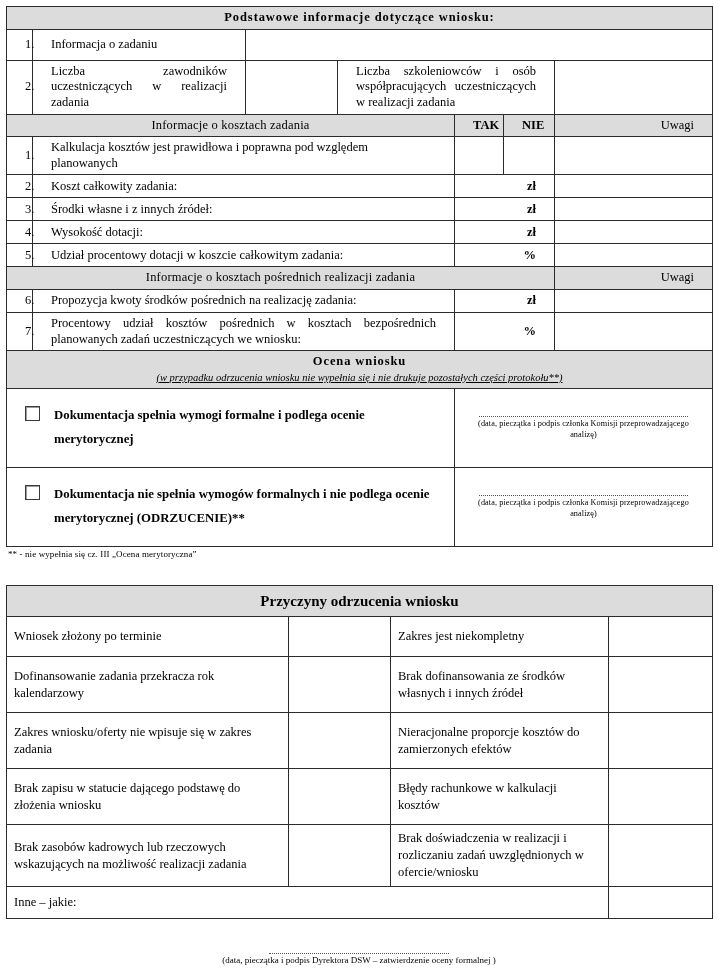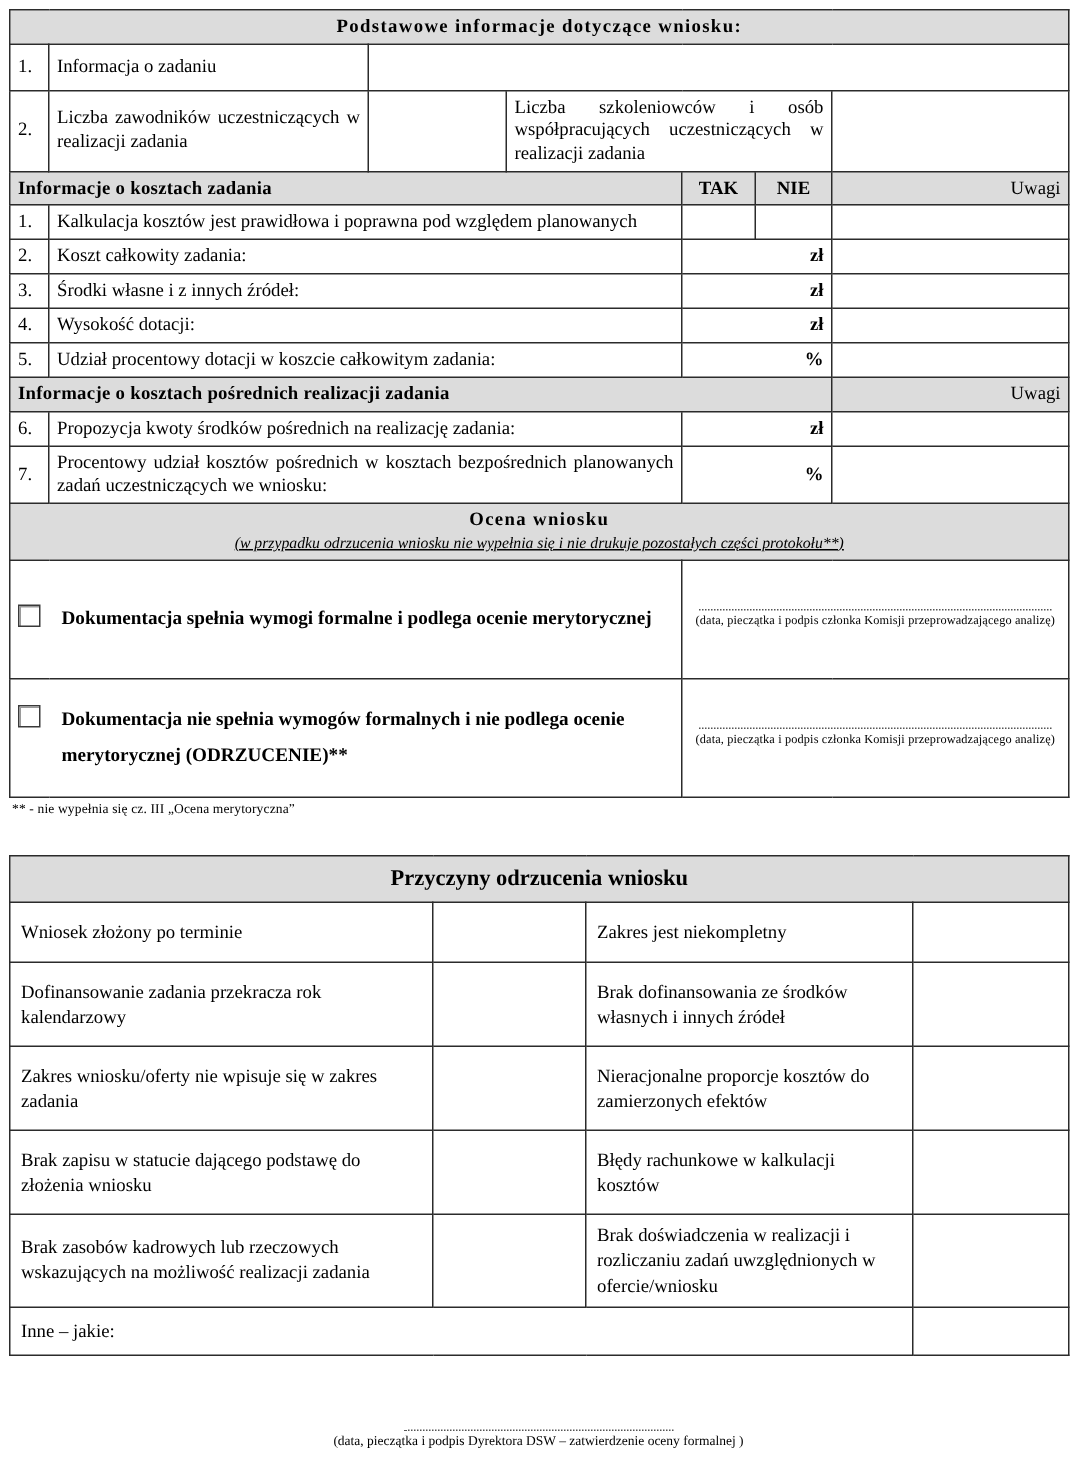--- a/index.html
+++ b/index.html
@@ -7,30 +7,30 @@
     width:718px;height:971px;
     font-family:"Liberation Serif","DejaVu Serif",serif;
     color:#000;
     -webkit-font-smoothing:none;
   }
   .page{position:relative;width:718px;height:971px;box-sizing:border-box;padding:6px 6px 0 6px;}
 
   table.form{border-collapse:collapse;width:706px;table-layout:fixed;}
   table.form td{
     border:1px solid #2b2b2b;
-    padding:3px 5px;
+    padding:3px 18px;
     vertical-align:middle;
     font-size:12.5px;
     line-height:1.25;
   }
   .shade{background:#dcdcdc;}
   .ttl{
     text-align:center;font-weight:bold;font-size:14.5px;letter-spacing:0.9px;
   }
-  .ttl2{font-weight:bold;font-size:14px;letter-spacing:0.2px;}
+  .ttl2{text-align:center;font-weight:normal;font-size:14px;letter-spacing:0.2px;}
   .sub-it{display:block;font-style:italic;font-weight:normal;font-size:10.5px;letter-spacing:0;margin-top:1px;text-decoration:underline;}
   .num{width:26px;text-align:left;font-size:11.5px;vertical-align:top;padding-top:5px;}
   .lbl{font-size:12.5px;}
   .just{text-align:justify;text-align-last:left;}
   .unitcell{text-align:right;font-weight:bold;font-size:13.5px;padding-right:7px;}
   .mid{text-align:center;font-weight:bold;font-size:12.5px;}
   .uwagi{text-align:right;font-size:11.5px;}
   .r29{height:23px;}
   .r-tall{height:31px;}
 

